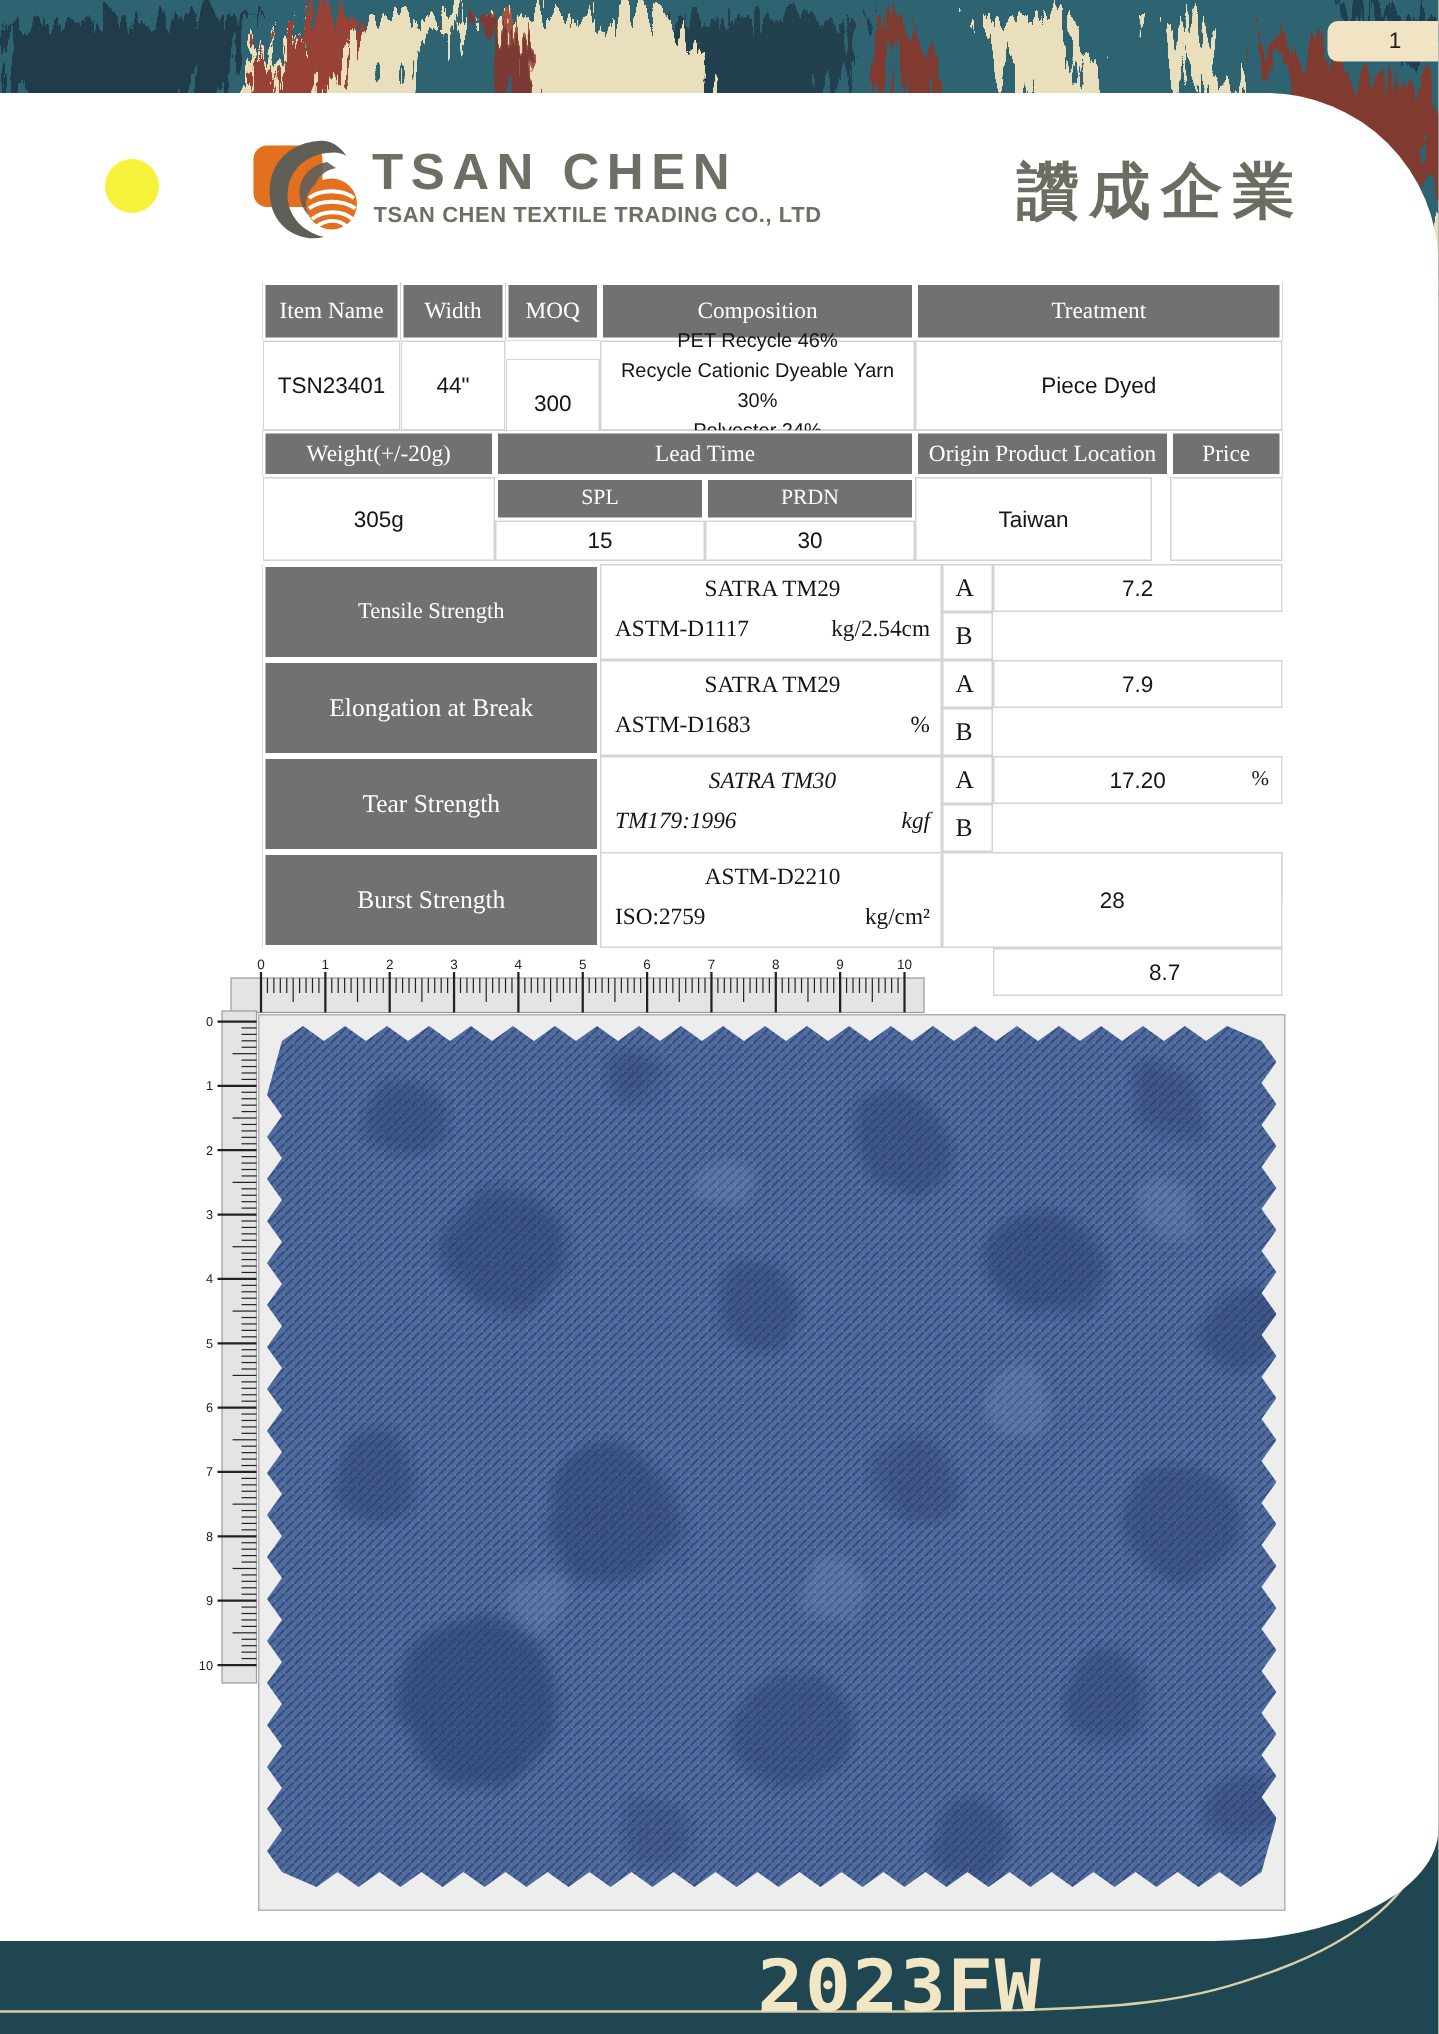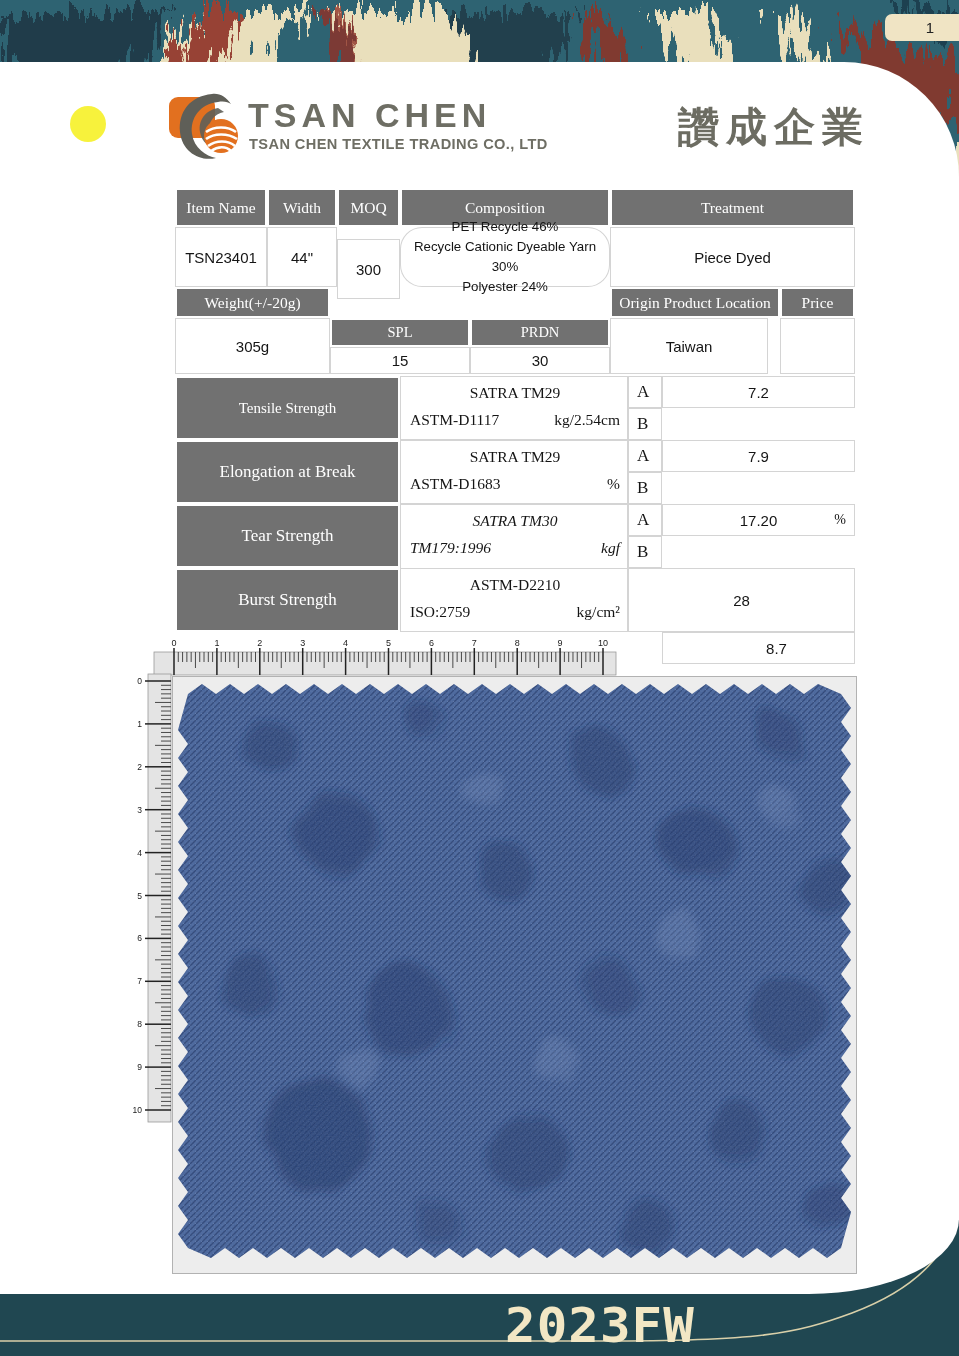--- a/index.html
+++ b/index.html
@@ -22,21 +22,21 @@
   #page-badge{left:885px;top:14px;width:90px;height:27px;background:#f0e4c4;border-radius:7px;
               z-index:4;display:flex;align-items:center;justify-content:center;
               font-size:15px;color:#222;}
   
   #spec-table{left:175px;top:126px;width:680px;height:444px;}
   .cell{position:absolute;box-sizing:border-box;display:flex;align-items:center;justify-content:center;
         text-align:center;}
   .gcell{background:#717171;color:#fff;font-family:"Liberation Serif",serif;font-size:15.5px;
          border:2px solid #fff;}
   .wcell{background:#fff;box-shadow:inset 0 0 0 1px #d4d4d4;color:#151515;font-size:15px;}
-  .comp{flex-direction:column;font-size:13.3px;line-height:1.5;border-radius:22px;}
+  .comp{flex-direction:column;font-size:13.3px;line-height:1.5;}
   .m-cell{flex-direction:column;align-items:stretch;justify-content:flex-start;
           font-family:"Liberation Serif",serif;font-size:15.5px;padding:8px 8px 6px 10px;}
   .m-line2{display:flex;justify-content:space-between;margin-top:9px;text-align:right;}
   .letter{font-family:"Liberation Serif",serif;font-size:17px;justify-content:flex-start;
           padding-left:9px;}
   .vwrap{position:relative;}
   .suffix{position:absolute;right:9px;top:50%;transform:translateY(-50%);
           font-family:"Liberation Serif",serif;font-size:14px;}
   
   #h-ruler{left:150px;top:574px;width:470px;height:42px;}
@@ -115,20 +115,21 @@
       <div class="cell wcell" style="left:92px;top:39px;width:70px;height:60px">44"</div>
       <div class="cell wcell" style="left:162px;top:51px;width:63px;height:60px">300</div>
       <div class="cell wcell comp" style="left:225px;top:39px;width:210px;height:60px">
         <div>PET Recycle 46%</div>
         <div>Recycle Cationic Dyeable Yarn 30%</div>
         <div>Polyester 24%</div>
       </div>
       <div class="cell wcell" style="left:435px;top:39px;width:245px;height:60px">Piece Dyed</div>
 
       <div class="cell gcell" style="left:0;top:99px;width:155px;height:31px">Weight(+/-20g)</div>
+      <div class="cell gcell" style="left:155px;top:99px;width:280px;height:31px">Lead Time</div>
       <div class="cell gcell" style="left:435px;top:99px;width:170px;height:31px">Origin Product Location</div>
       <div class="cell gcell" style="left:605px;top:99px;width:75px;height:31px">Price</div>
 
       <div class="cell wcell" style="left:0;top:130px;width:155px;height:56px">305g</div>
       <div class="cell gcell" style="left:155px;top:130px;width:140px;height:29px;font-size:14.5px">SPL</div>
       <div class="cell gcell" style="left:295px;top:130px;width:140px;height:29px;font-size:14.5px">PRDN</div>
       <div class="cell wcell" style="left:155px;top:159px;width:140px;height:27px">15</div>
       <div class="cell wcell" style="left:295px;top:159px;width:140px;height:27px">30</div>
       <div class="cell wcell" style="left:435px;top:130px;width:158px;height:56px">Taiwan</div>
       <div class="cell wcell" style="left:605px;top:130px;width:75px;height:56px"></div>

